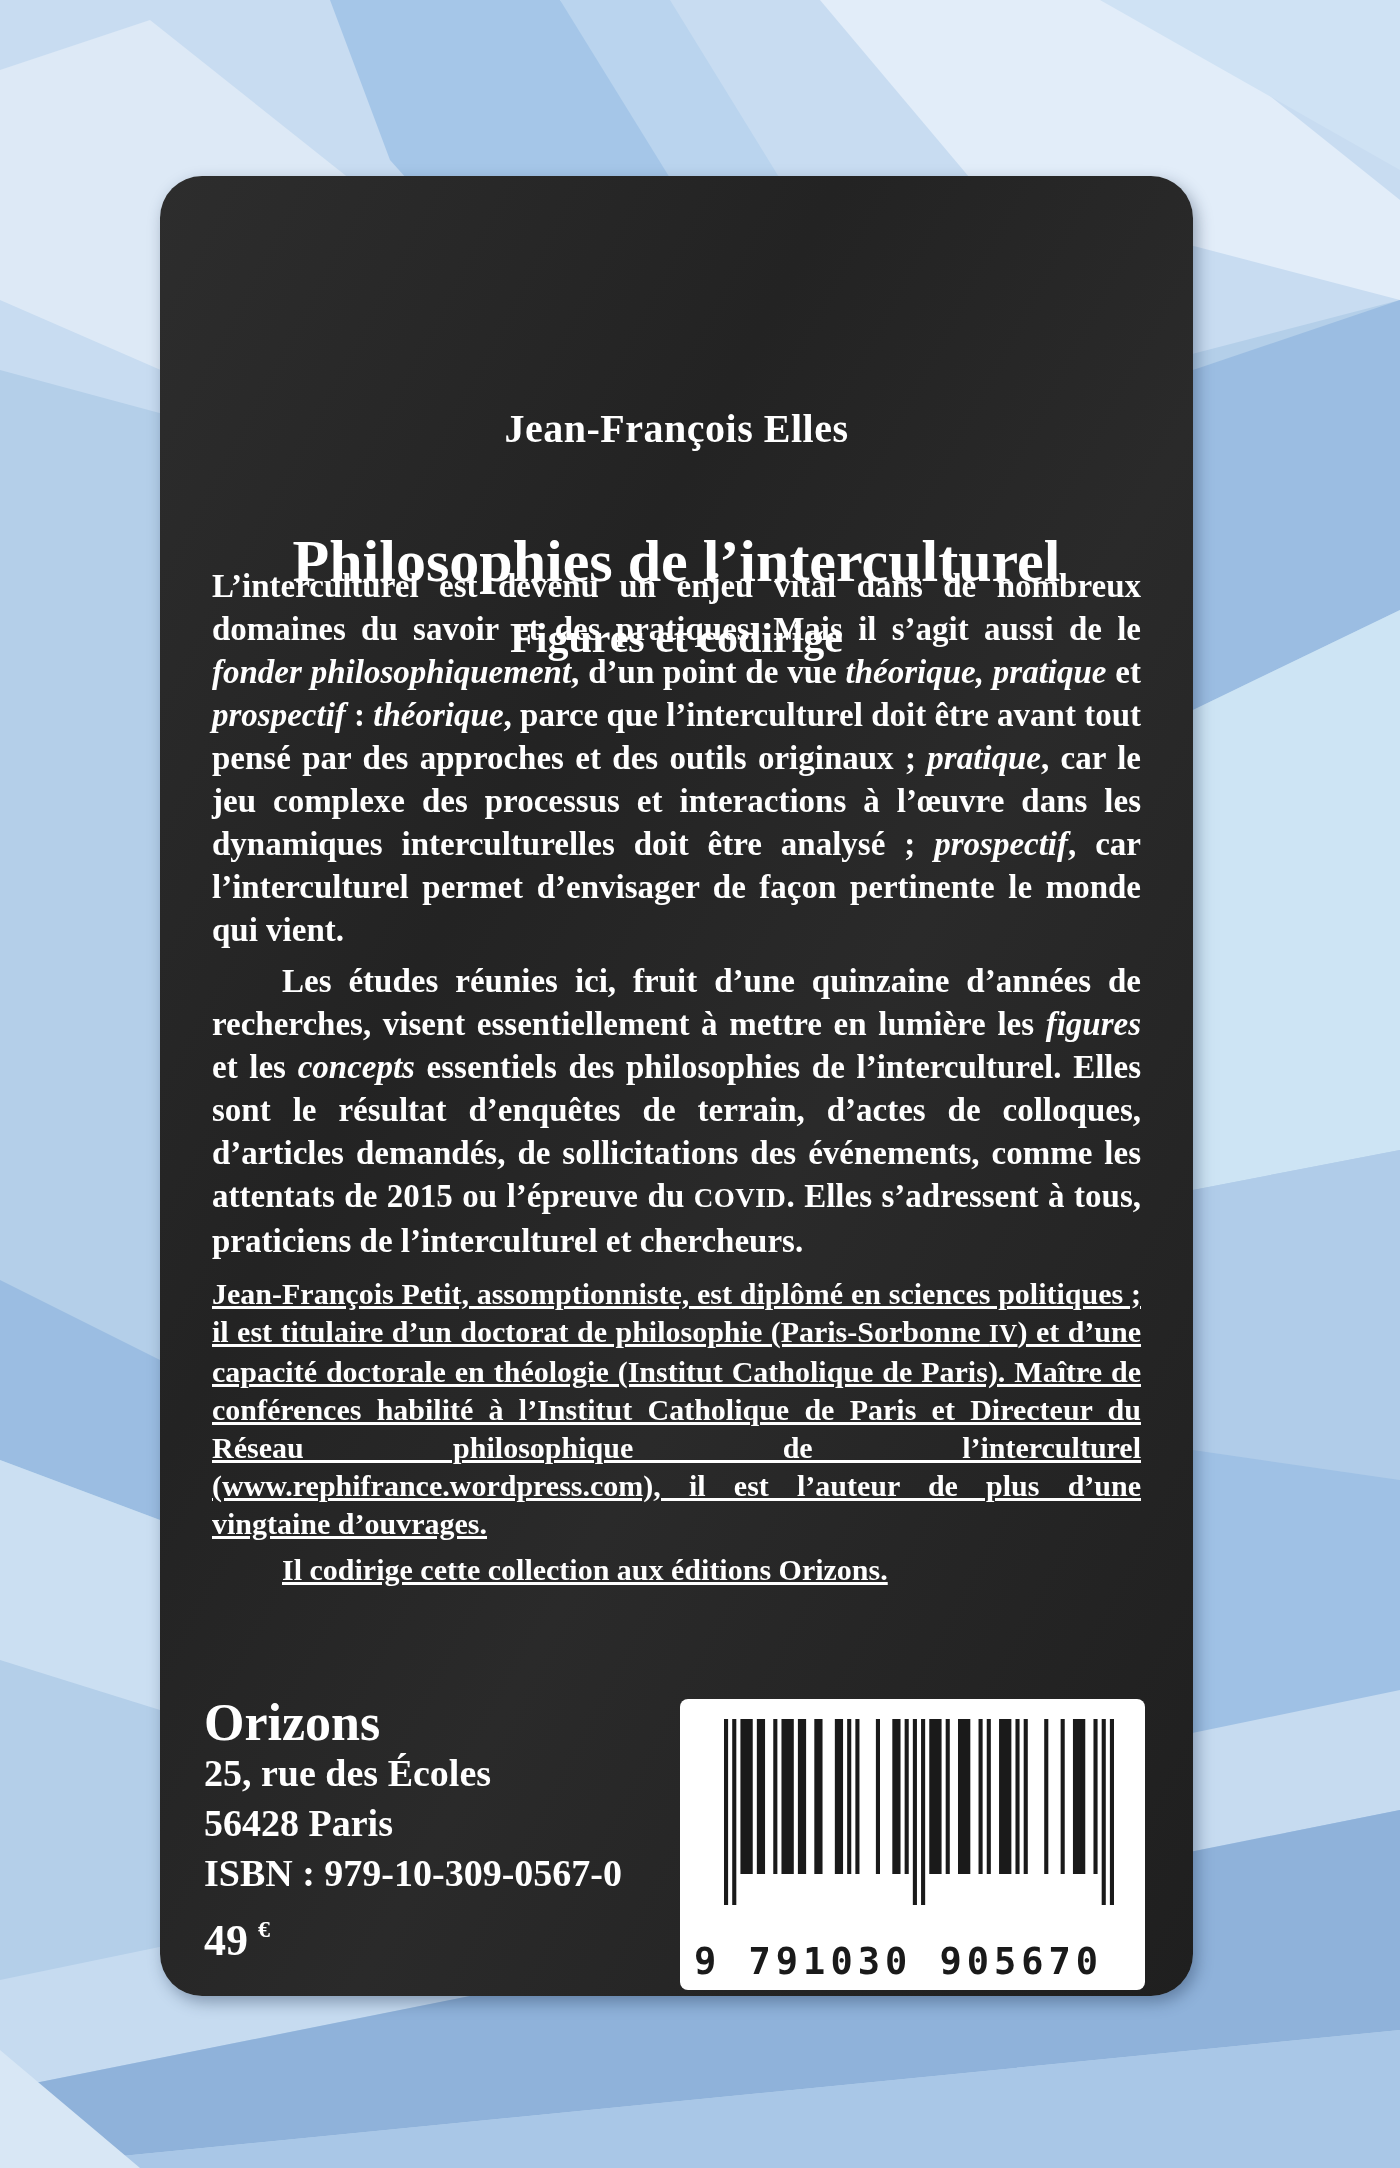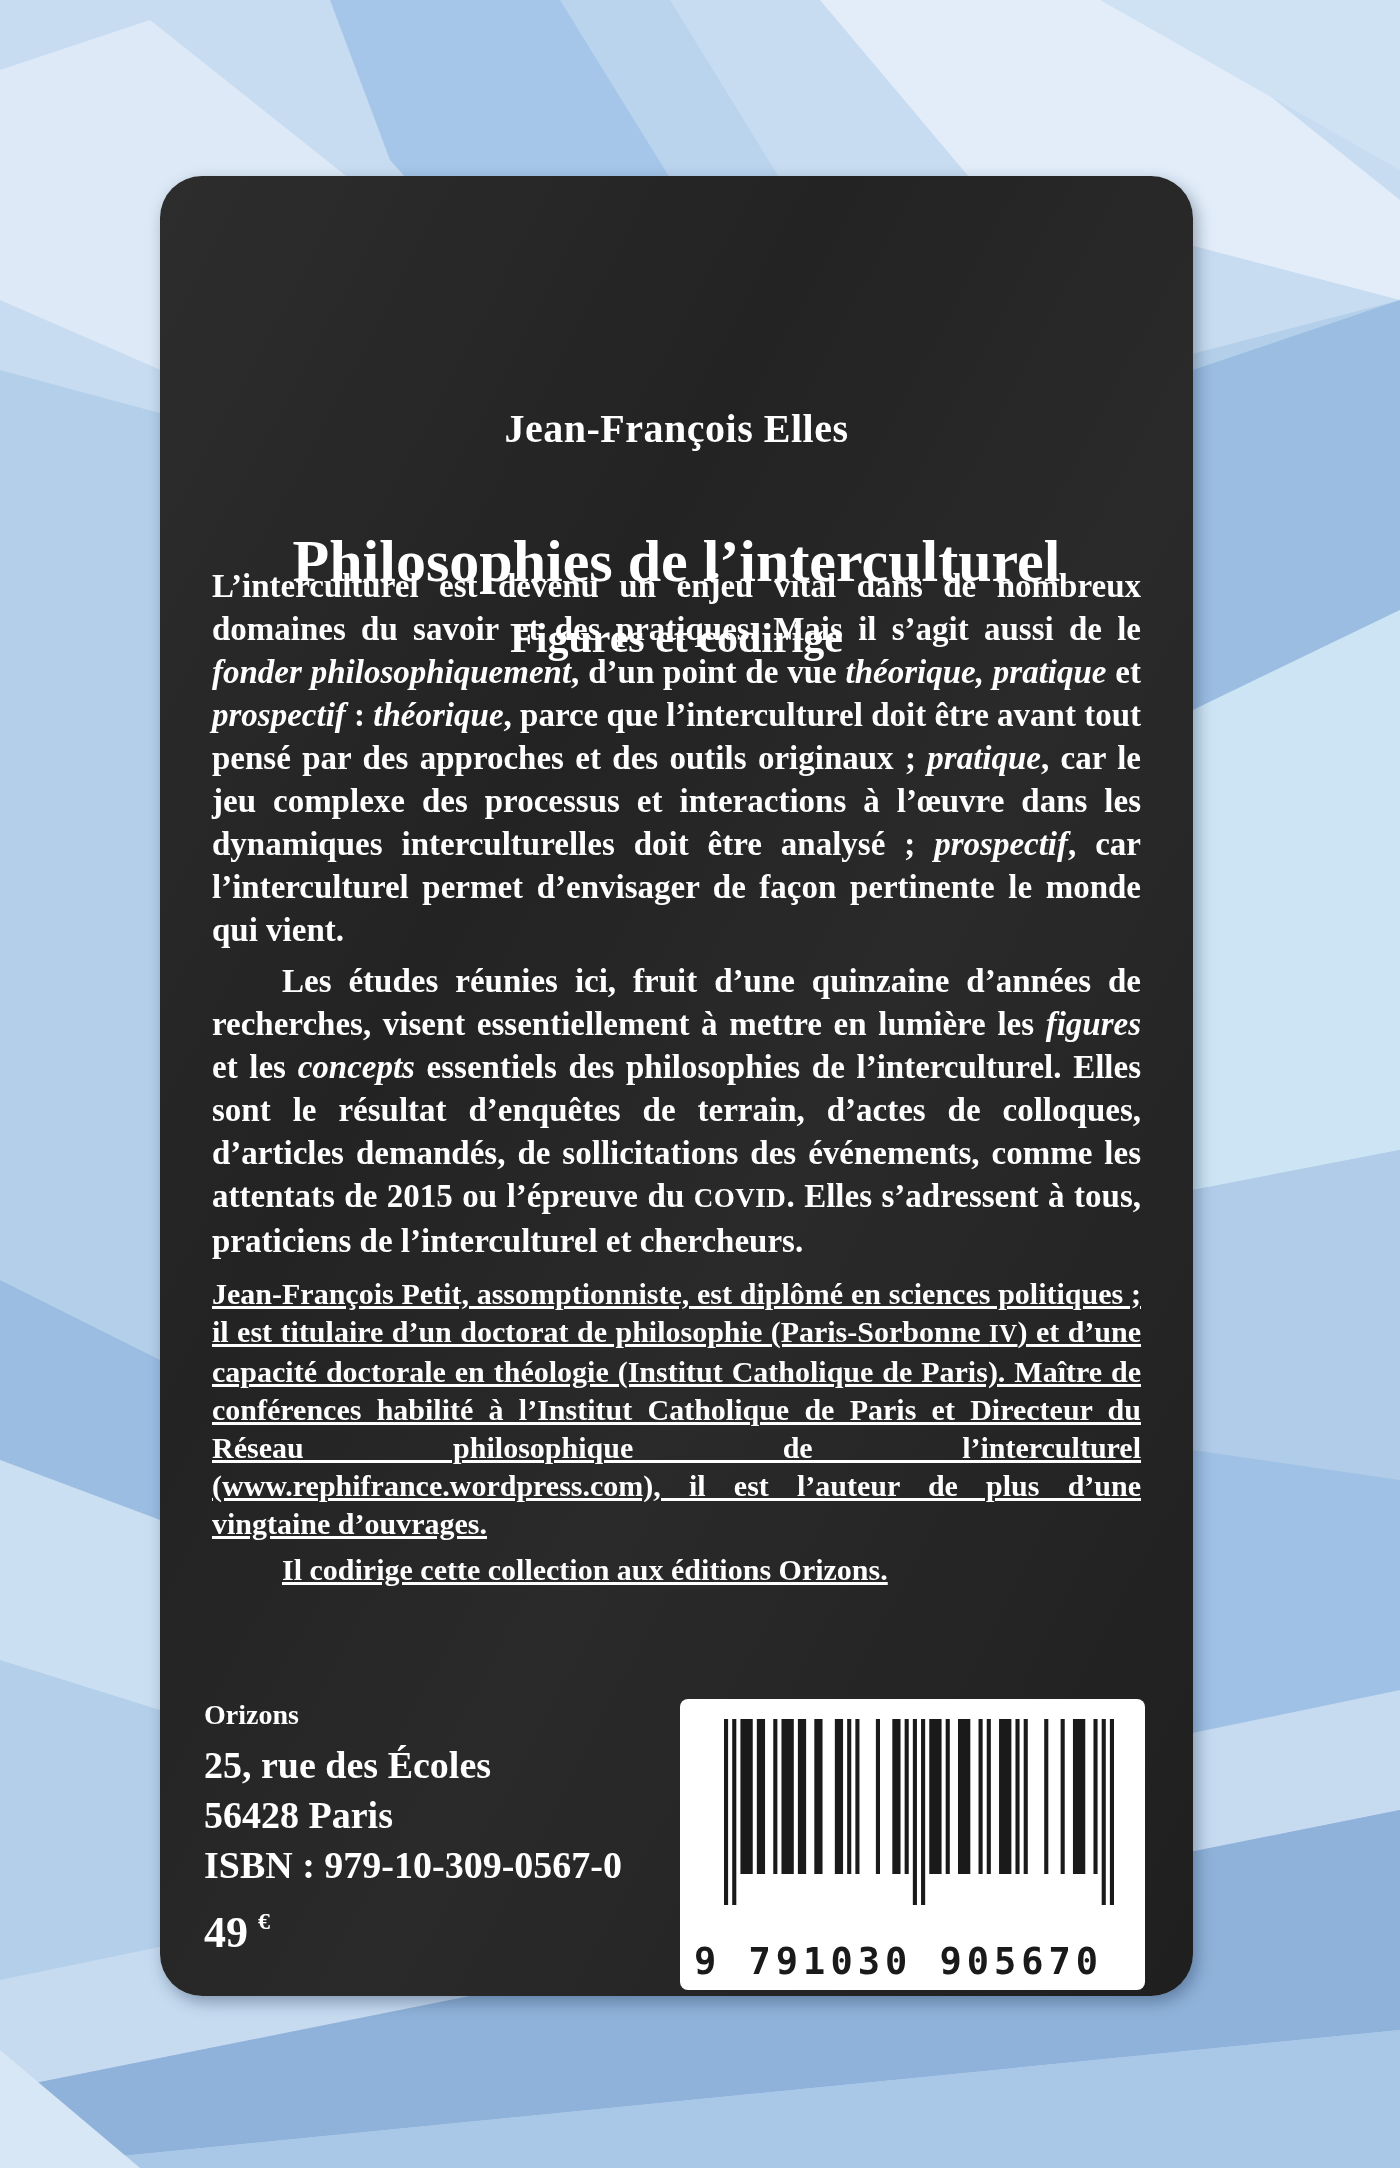--- a/index.html
+++ b/index.html
@@ -54,21 +54,21 @@
     text-decoration: underline;
   }
 
   .it { font-style: italic; }
   .sc { font-size: 0.82em; letter-spacing: 0.5px; }
 
   .publisher {
     position: absolute; left: 44px; top: 1514px;
     font-size: 38px; line-height: 50px;
   }
-  .publisher .pub-name { font-size: 28px; line-height: 50px; }
+  .publisher .pub-name { font-size: 52px; line-height: 50px; margin-top: 8px; }
   .price { font-size: 44px; line-height: 50px; margin-top: 6px; }
   .price sup { font-size: 24px; vertical-align: 18px; margin-left: 10px; }
 
   .barcode {
     position: absolute; left: 520px; top: 1523px;
     width: 465px; height: 291px;
     background: #ffffff; border-radius: 8px;
   }
   .barcode svg {
     position: absolute; left: 44px; top: 20px;

